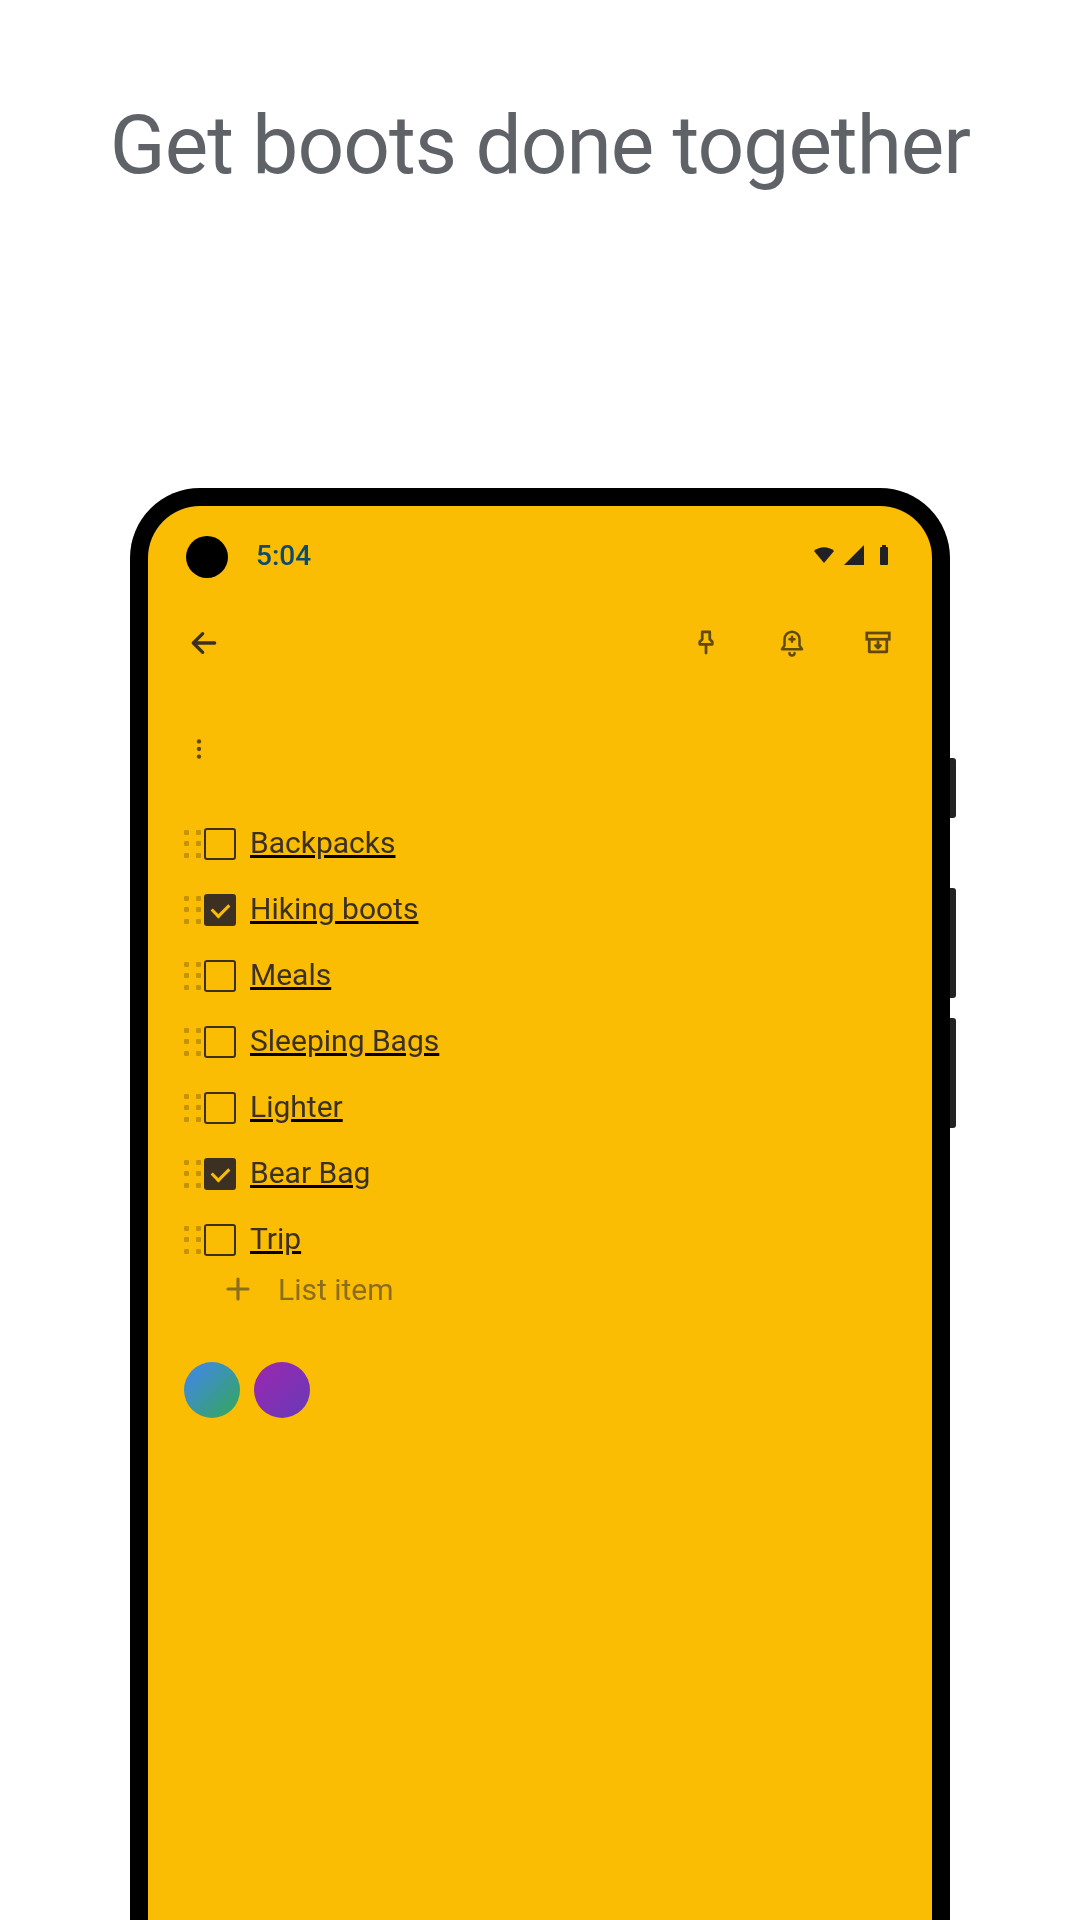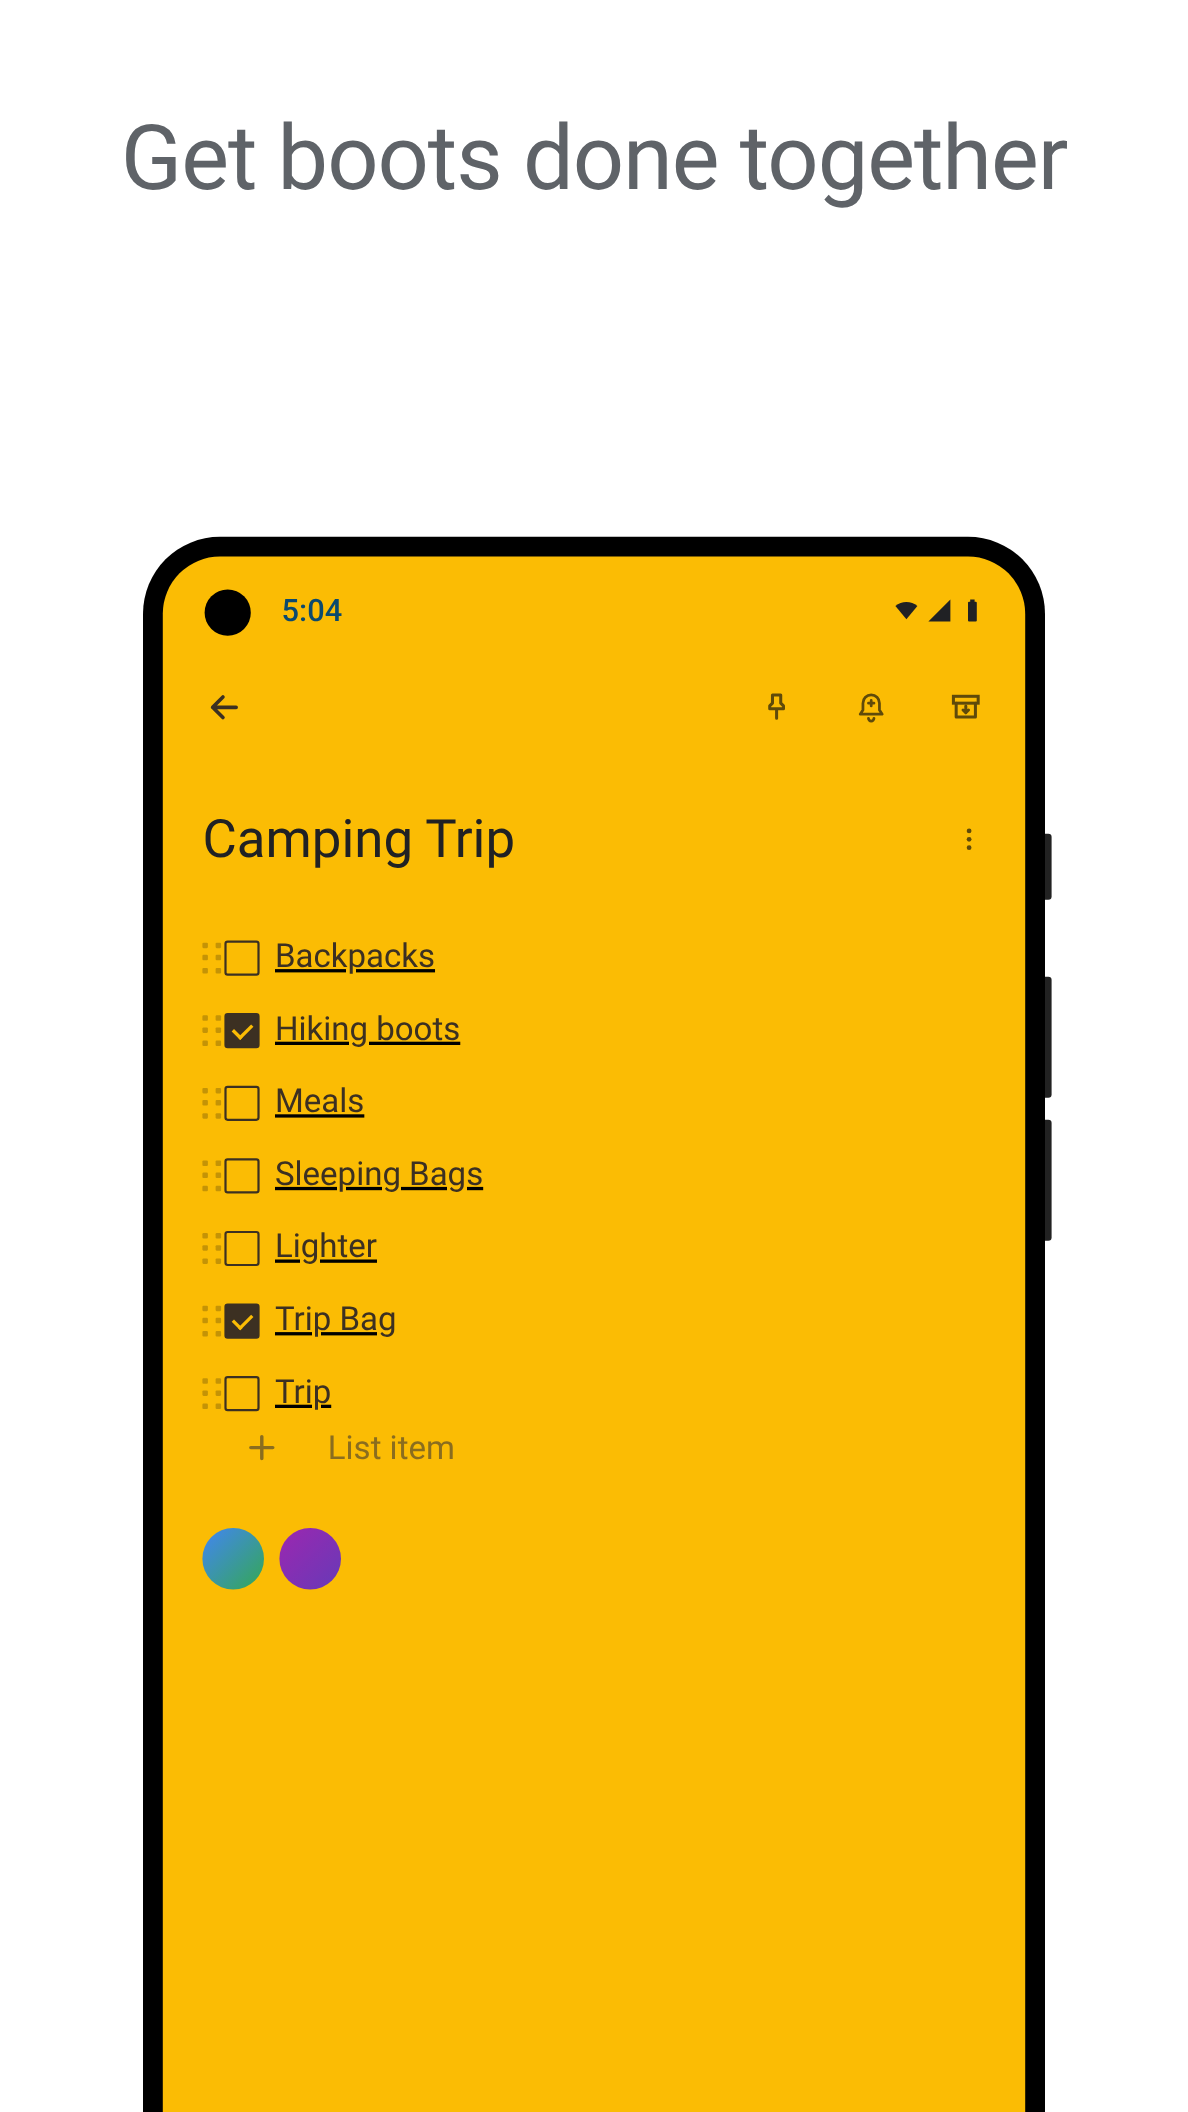--- a/index.html
+++ b/index.html
@@ -185,21 +185,21 @@
     .plus-icon-wrap {
       width: 32px;
       height: 32px;
       display: flex;
       align-items: center;
       justify-content: center;
     }
     .add-item-label {
       font-size: 30px;
       color: #8a6d1f;
-      margin-left: 26px;
+      margin-left: 6px;
     }
     .collaborators {
       display: flex;
       gap: 14px;
       padding: 40px 36px;
     }
     .avatar {
       width: 56px;
       height: 56px;
       border-radius: 50%;
@@ -268,21 +268,20 @@
         <div class="toolbar-icon">
           <svg viewBox="0 0 24 24" width="30" height="30">
               <rect x="3" y="4" width="18" height="5" stroke="#5f4a0a" stroke-width="2.2" fill="none"></rect>
               <path d="M5 9v10h14V9M12 11v5m0 0l-2-2m2 2l2-2" stroke="#5f4a0a" stroke-width="2.2" fill="none" stroke-linecap="round" stroke-linejoin="round"></path>
             </svg>
         </div>
       </div>
     </div>
 
     <div class="title-row">
-      <div class="note-title">Camping Trip</div>
       <div class="more-icon">
         <svg viewBox="0 0 24 24" width="26" height="26">
             <circle cx="12" cy="5" r="2" fill="#5f4a0a"></circle>
             <circle cx="12" cy="12" r="2" fill="#5f4a0a"></circle>
             <circle cx="12" cy="19" r="2" fill="#5f4a0a"></circle>
           </svg>
       </div>
     </div>
 
     <div class="checklist">
@@ -349,21 +348,21 @@
       <div class="checklist-item">
         <div class="drag-handle">
             <div></div>
             <div></div>
             <div></div>
             <div></div>
             <div></div>
             <div></div>
           </div>
         <div class="checkbox checked"></div>
-        <div class="item-label">Trip Bag</div>
+        <div class="item-label">Bear Bag</div>
       </div>
       <div class="checklist-item">
         <div class="drag-handle">
             <div></div>
             <div></div>
             <div></div>
             <div></div>
             <div></div>
             <div></div>
           </div>

